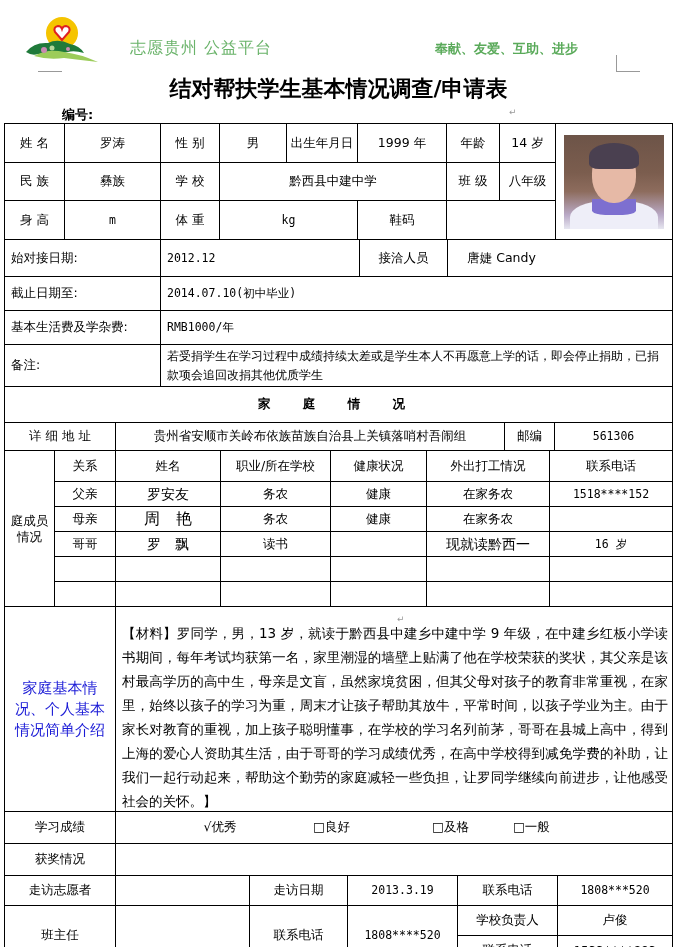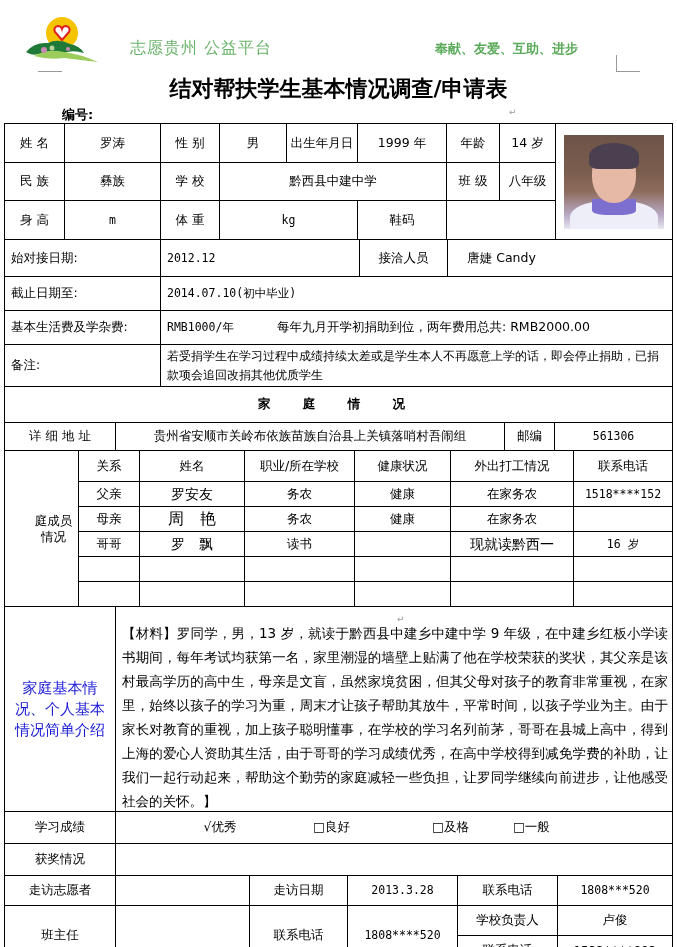--- a/index.html
+++ b/index.html
@@ -31,21 +31,21 @@
   .top-fields .row:nth-child(2) { height: 38px; }
   .photo-cell { width: 119px; border-left: 1px solid #000; display: flex; align-items: center; justify-content: center; }
   .photo { width: 100px; height: 94px; background: linear-gradient(180deg, #6d5448 0%, #7b5d4e 40%, #8d6c5d 60%, #b9a9c6 85%, #e6e6f0 100%); position: relative; overflow: hidden; }
   .photo .face { position: absolute; left: 28px; top: 14px; width: 44px; height: 54px; border-radius: 45% 45% 48% 48%; background: #e6b9a6; }
   .photo .hair { position: absolute; left: 25px; top: 8px; width: 50px; height: 26px; border-radius: 50% 50% 20% 20%; background: #4a4050; }
   .photo .shirt { position: absolute; left: 6px; top: 66px; width: 88px; height: 40px; border-radius: 40% 40% 0 0; background: #eeeef8; }
   .photo .collar { position: absolute; left: 28px; top: 64px; width: 44px; height: 16px; background: #7d6fd0; border-radius: 0 0 30% 30%; }
 
   .section-title { font-weight: bold; letter-spacing: 14px; font-family: "DejaVu Serif", serif; }
   .family-block { display: flex; border-top: 1px solid #000; }
-  .family-label { width: 49px; display: flex; align-items: center; justify-content: center; font-size: 12.5px; text-align: center; padding: 0 3px; line-height: 1.25; margin-left: 24px; }
+  .family-label { width: 49px; display: flex; align-items: center; justify-content: center; font-size: 12.5px; text-align: center; padding: 0 3px; line-height: 1.25; }
   .family-grid { flex: 1; border-left: 1px solid #000; }
   .family-grid .row { height: 25px; }
   .family-grid .row:first-child { height: 30px; }
 
   .intro-block { display: flex; border-top: 1px solid #000; height: 205px; }
   .intro-label { width: 110px; display: flex; align-items: center; justify-content: center; text-align: center; color: #1a1ad6; font-size: 15px; line-height: 1.4; padding: 0 4px; }
   .intro-text { flex: 1; border-left: 1px solid #000; padding: 14px 4px 0 6px; font-size: 13.5px; line-height: 24px; text-align: justify; position: relative; }
   .intro-text .top-mark { position: absolute; left: 280px; top: 0px; }
 
   .split-block { display: flex; border-top: 1px solid #000; height: 60px; }
@@ -125,21 +125,20 @@
 
   <div class="row" style="height:34px">
     <div class="cell left" style="width:155px">截止日期至:</div>
     <div class="cell left mono" style="flex:1">2014.07.10(初中毕业)</div>
   </div>
 
   <div class="row" style="height:34px">
     <div class="cell left" style="width:155px">基本生活费及学杂费:</div>
     <div class="cell left" style="flex:1; justify-content:flex-start">
       <span class="mono" style="width:110px; display:inline-block">RMB1000/年</span>
-      <span>每年九月开学初捐助到位，两年费用总共: RMB2000.00</span>
     </div>
   </div>
 
   <div class="row" style="height:42px">
     <div class="cell left" style="width:155px">备注:</div>
     <div class="cell left" style="flex:1; font-size:12px; line-height:19px">若受捐学生在学习过程中成绩持续太差或是学生本人不再愿意上学的话，即会停止捐助，已捐款项会追回改捐其他优质学生</div>
   </div>
 
   <div class="row" style="height:36px">
     <div class="cell section-title" style="flex:1">家 庭 情 况</div>
@@ -234,21 +233,21 @@
 
   <div class="row" style="height:32px">
     <div class="cell" style="width:110px">获奖情况</div>
     <div class="cell" style="flex:1"></div>
   </div>
 
   <div class="row" style="height:30px">
     <div class="cell" style="width:110px">走访志愿者</div>
     <div class="cell" style="width:134px"></div>
     <div class="cell" style="width:98px">走访日期</div>
-    <div class="cell mono" style="width:110px">2013.3.28</div>
+    <div class="cell mono" style="width:110px">2013.3.19</div>
     <div class="cell" style="width:100px">联系电话</div>
     <div class="cell mono" style="flex:1">1808***520</div>
   </div>
 
   <div class="split-block">
     <div class="cell" style="width:110px">班主任</div>
     <div class="cell" style="width:134px"></div>
     <div class="cell" style="width:98px">联系电话</div>
     <div class="cell mono" style="width:110px">1808****520</div>
     <div class="split-col" style="width:100px">

